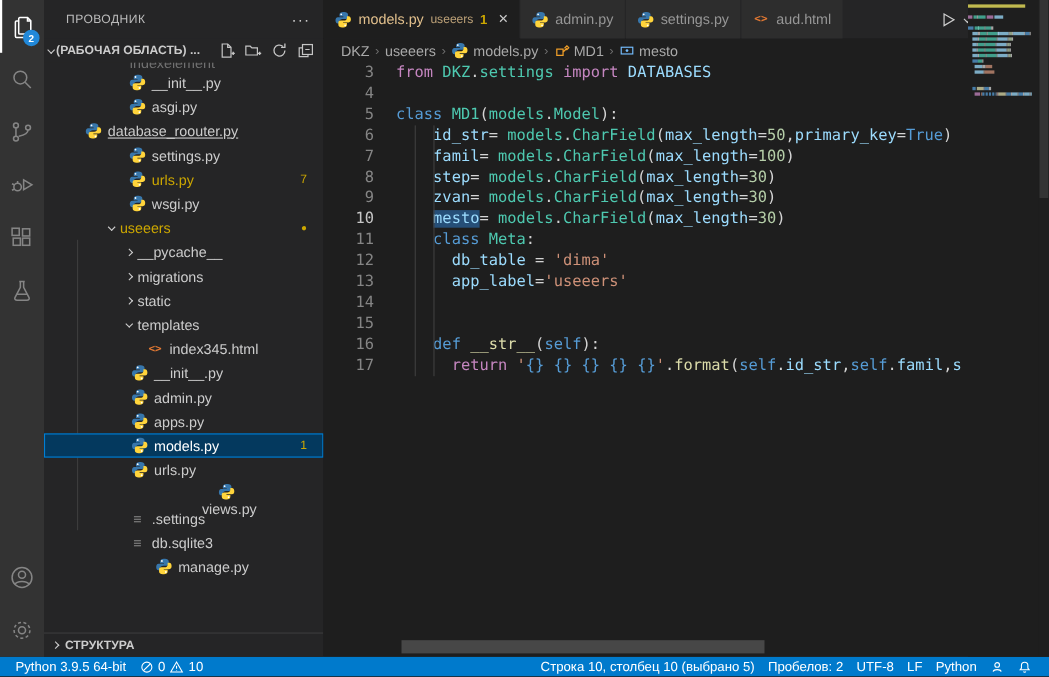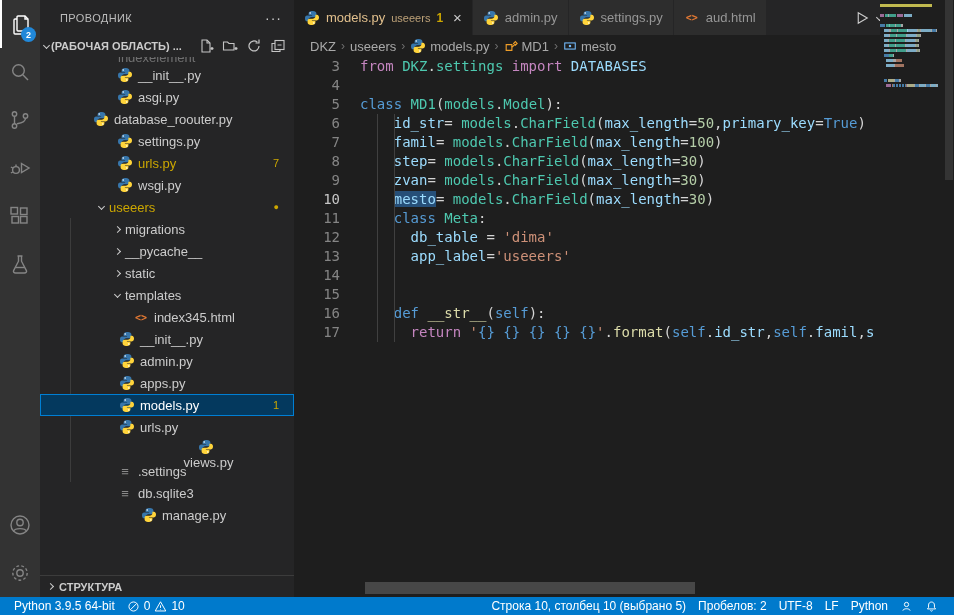--- a/index.html
+++ b/index.html
@@ -207,21 +207,21 @@
           <span class="icon">
             <svg viewBox="0 0 16 16" width="16" height="16">
               <path fill="#3776AB" d="M7.9 1C6 1 4.6 1.9 4.6 3.5V5h3.5v.6H3.2C1.6 5.6 1 6.9 1 8.4s.6 2.9 2.2 2.9h1.4V9.7c0-1.5 1.3-2.4 2.8-2.4h3c1.2 0 2-.8 2-2V3.5C12.4 1.9 10.9 1 9 1z"></path>
               <circle fill="#fff" cx="6.2" cy="3" r=".8"></circle>
               <path fill="#FFD43B" d="M8.1 15c1.9 0 3.3-.9 3.3-2.5V11H7.9v-.6h4.9c1.6 0 2.2-1.3 2.2-2.8s-.6-2.9-2.2-2.9h-1.4v1.6c0 1.5-1.3 2.4-2.8 2.4h-3c-1.2 0-2 .8-2 2v1.8C3.6 14.1 5.1 15 7 15z"></path>
               <circle fill="#fff" cx="9.8" cy="13" r=".8"></circle>
             </svg>
           </span>
           <span class="lbl">asgi.py</span>
         </div>
-        <div class="trow" style="padding-left: 52px;">
+        <div class="trow" style="padding-left: 36px; text-decoration: underline;">
           <span class="icon">
             <svg viewBox="0 0 16 16" width="16" height="16">
               <path fill="#3776AB" d="M7.9 1C6 1 4.6 1.9 4.6 3.5V5h3.5v.6H3.2C1.6 5.6 1 6.9 1 8.4s.6 2.9 2.2 2.9h1.4V9.7c0-1.5 1.3-2.4 2.8-2.4h3c1.2 0 2-.8 2-2V3.5C12.4 1.9 10.9 1 9 1z"></path>
               <circle fill="#fff" cx="6.2" cy="3" r=".8"></circle>
               <path fill="#FFD43B" d="M8.1 15c1.9 0 3.3-.9 3.3-2.5V11H7.9v-.6h4.9c1.6 0 2.2-1.3 2.2-2.8s-.6-2.9-2.2-2.9h-1.4v1.6c0 1.5-1.3 2.4-2.8 2.4h-3c-1.2 0-2 .8-2 2v1.8C3.6 14.1 5.1 15 7 15z"></path>
               <circle fill="#fff" cx="9.8" cy="13" r=".8"></circle>
             </svg>
           </span>
           <span class="lbl">database_roouter.py</span>
         </div>
@@ -259,25 +259,25 @@
           </span>
           <span class="lbl">wsgi.py</span>
         </div>
         <div class="trow warn" style="padding-left: 58px;">
           <span class="chev down"></span>
           <span class="lbl">useeers</span>
           <span class="badge" style="font-size: 9px;">●</span>
         </div>
         <div class="trow" style="padding-left: 74px;">
           <span class="chev right"></span>
-          <span class="lbl">migrations</span>
+          <span class="lbl">__pycache__</span>
         </div>
         <div class="trow" style="padding-left: 74px;">
           <span class="chev right"></span>
-          <span class="lbl">__pycache__</span>
+          <span class="lbl">migrations</span>
         </div>
         <div class="trow" style="padding-left: 74px;">
           <span class="chev right"></span>
           <span class="lbl">static</span>
         </div>
         <div class="trow" style="padding-left: 74px;">
           <span class="chev down"></span>
           <span class="lbl">templates</span>
         </div>
         <div class="trow" style="padding-left: 92px;">

